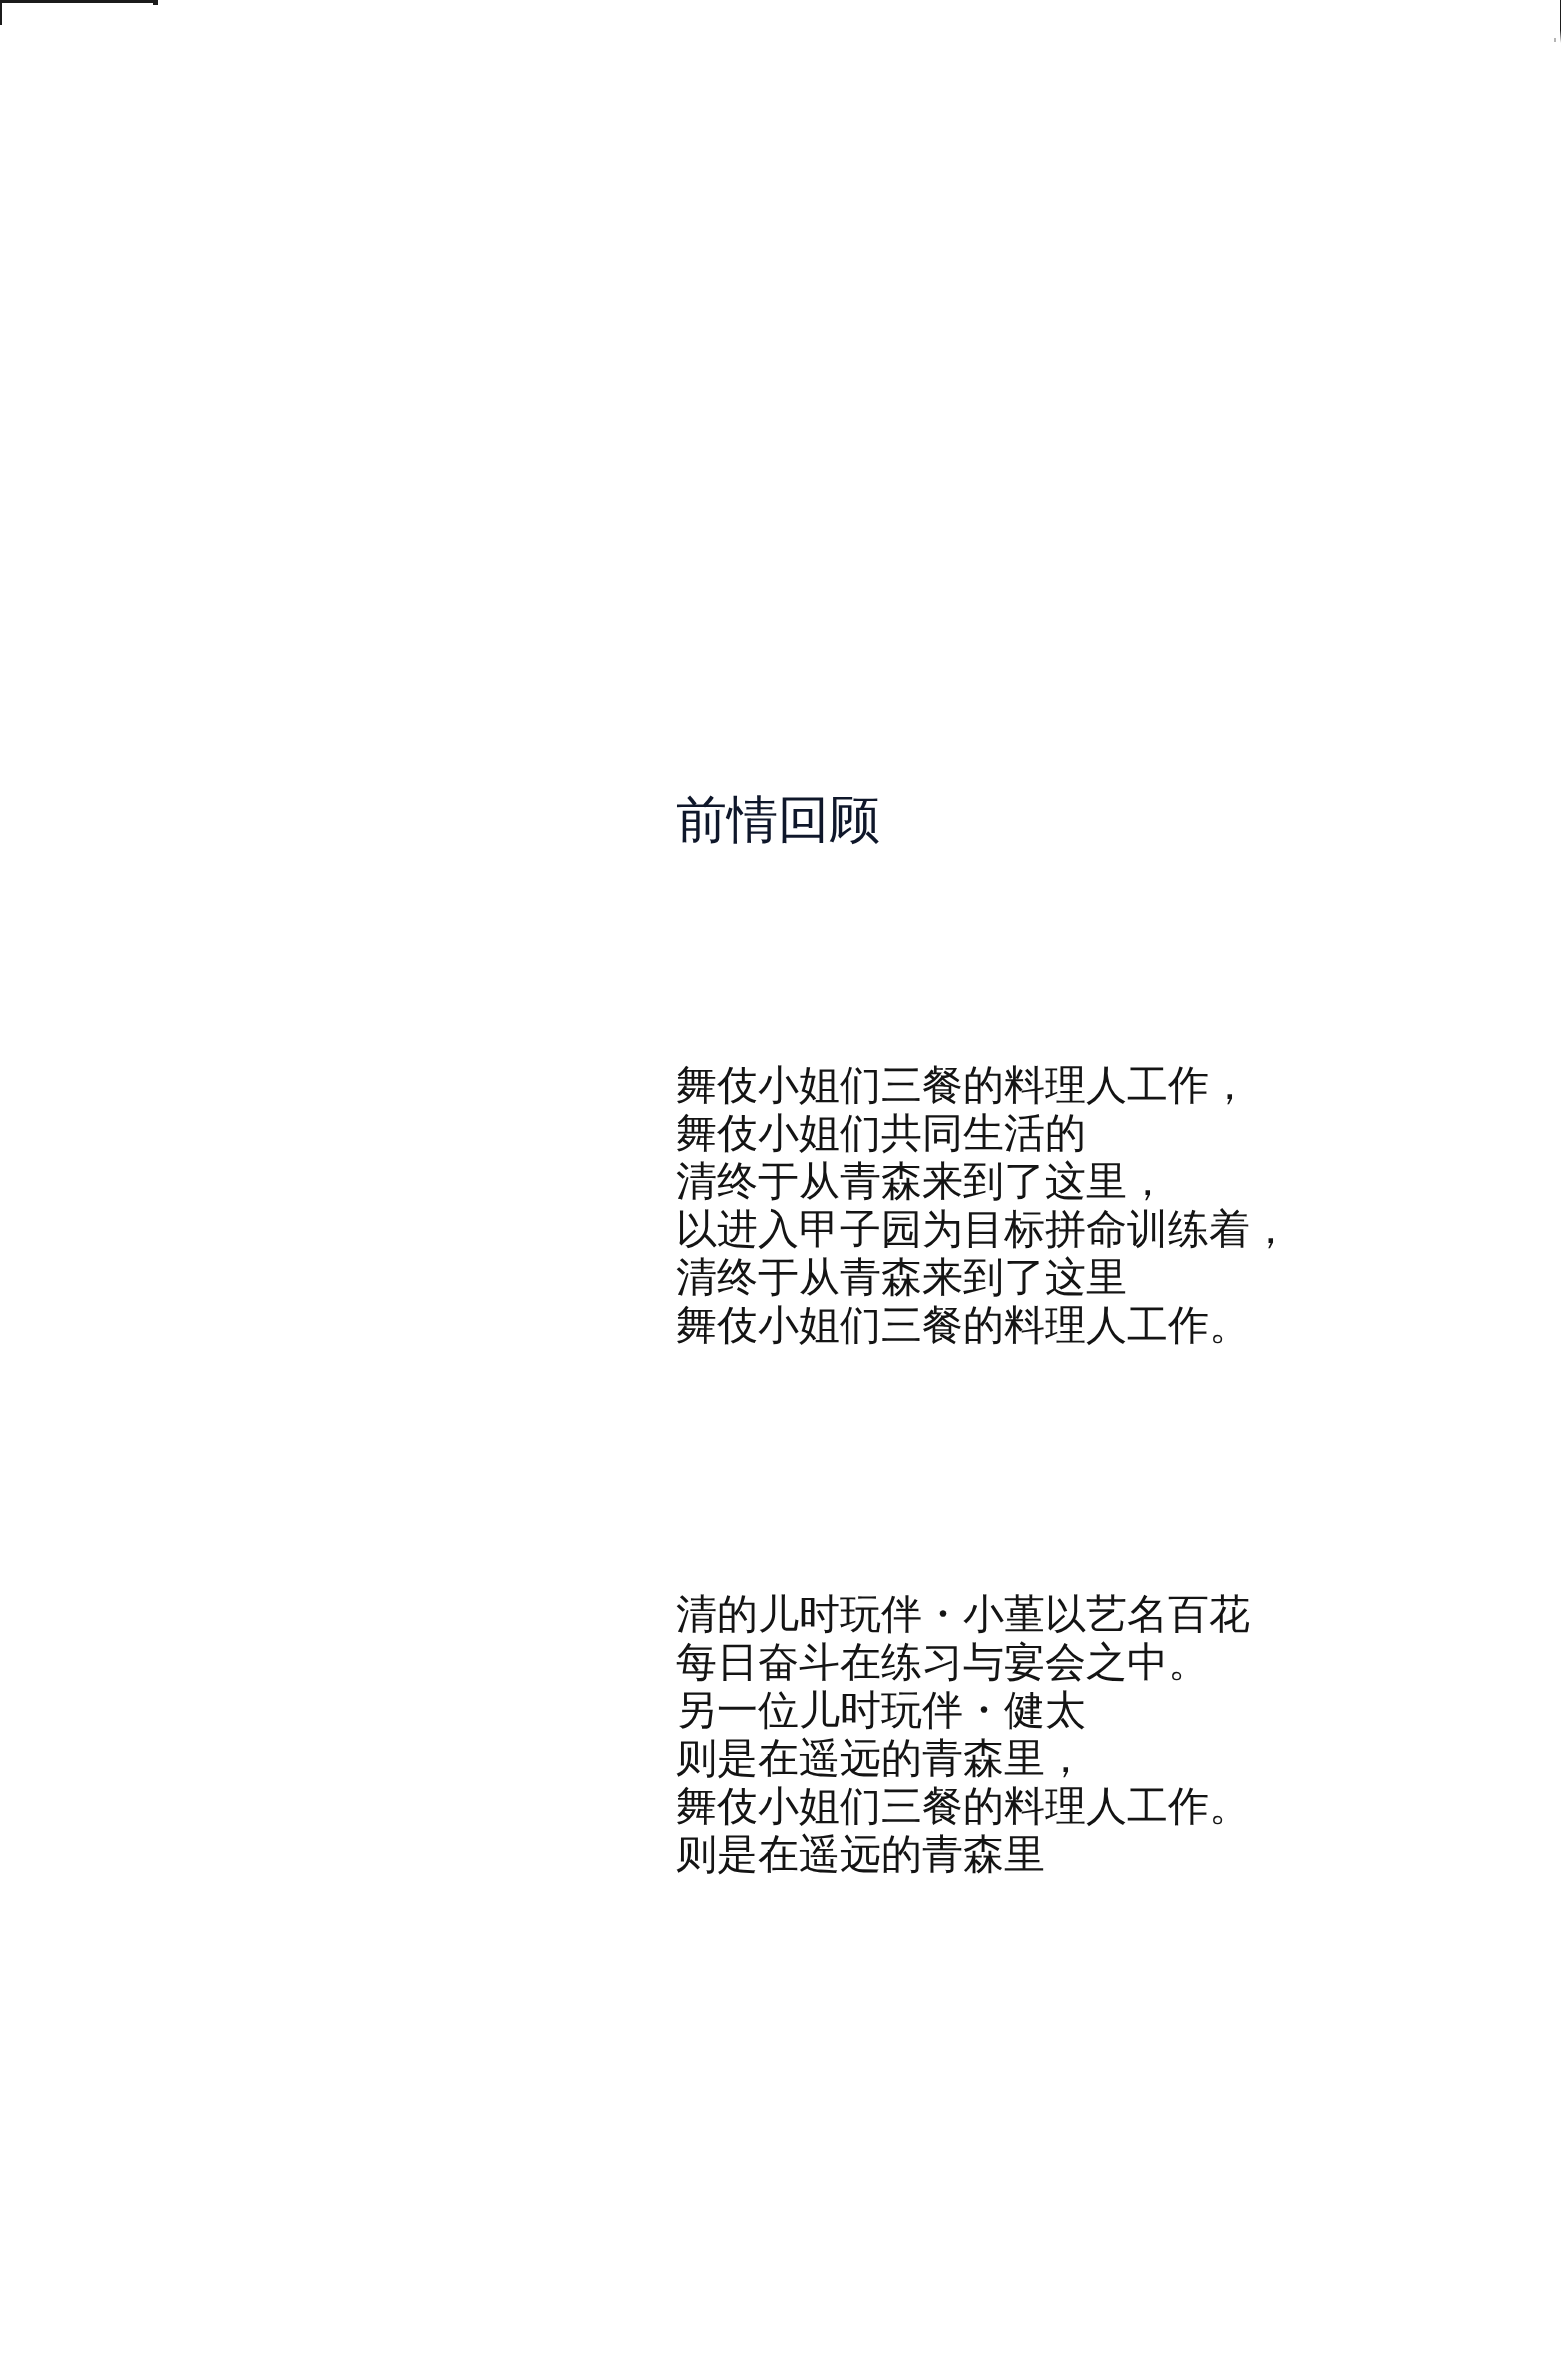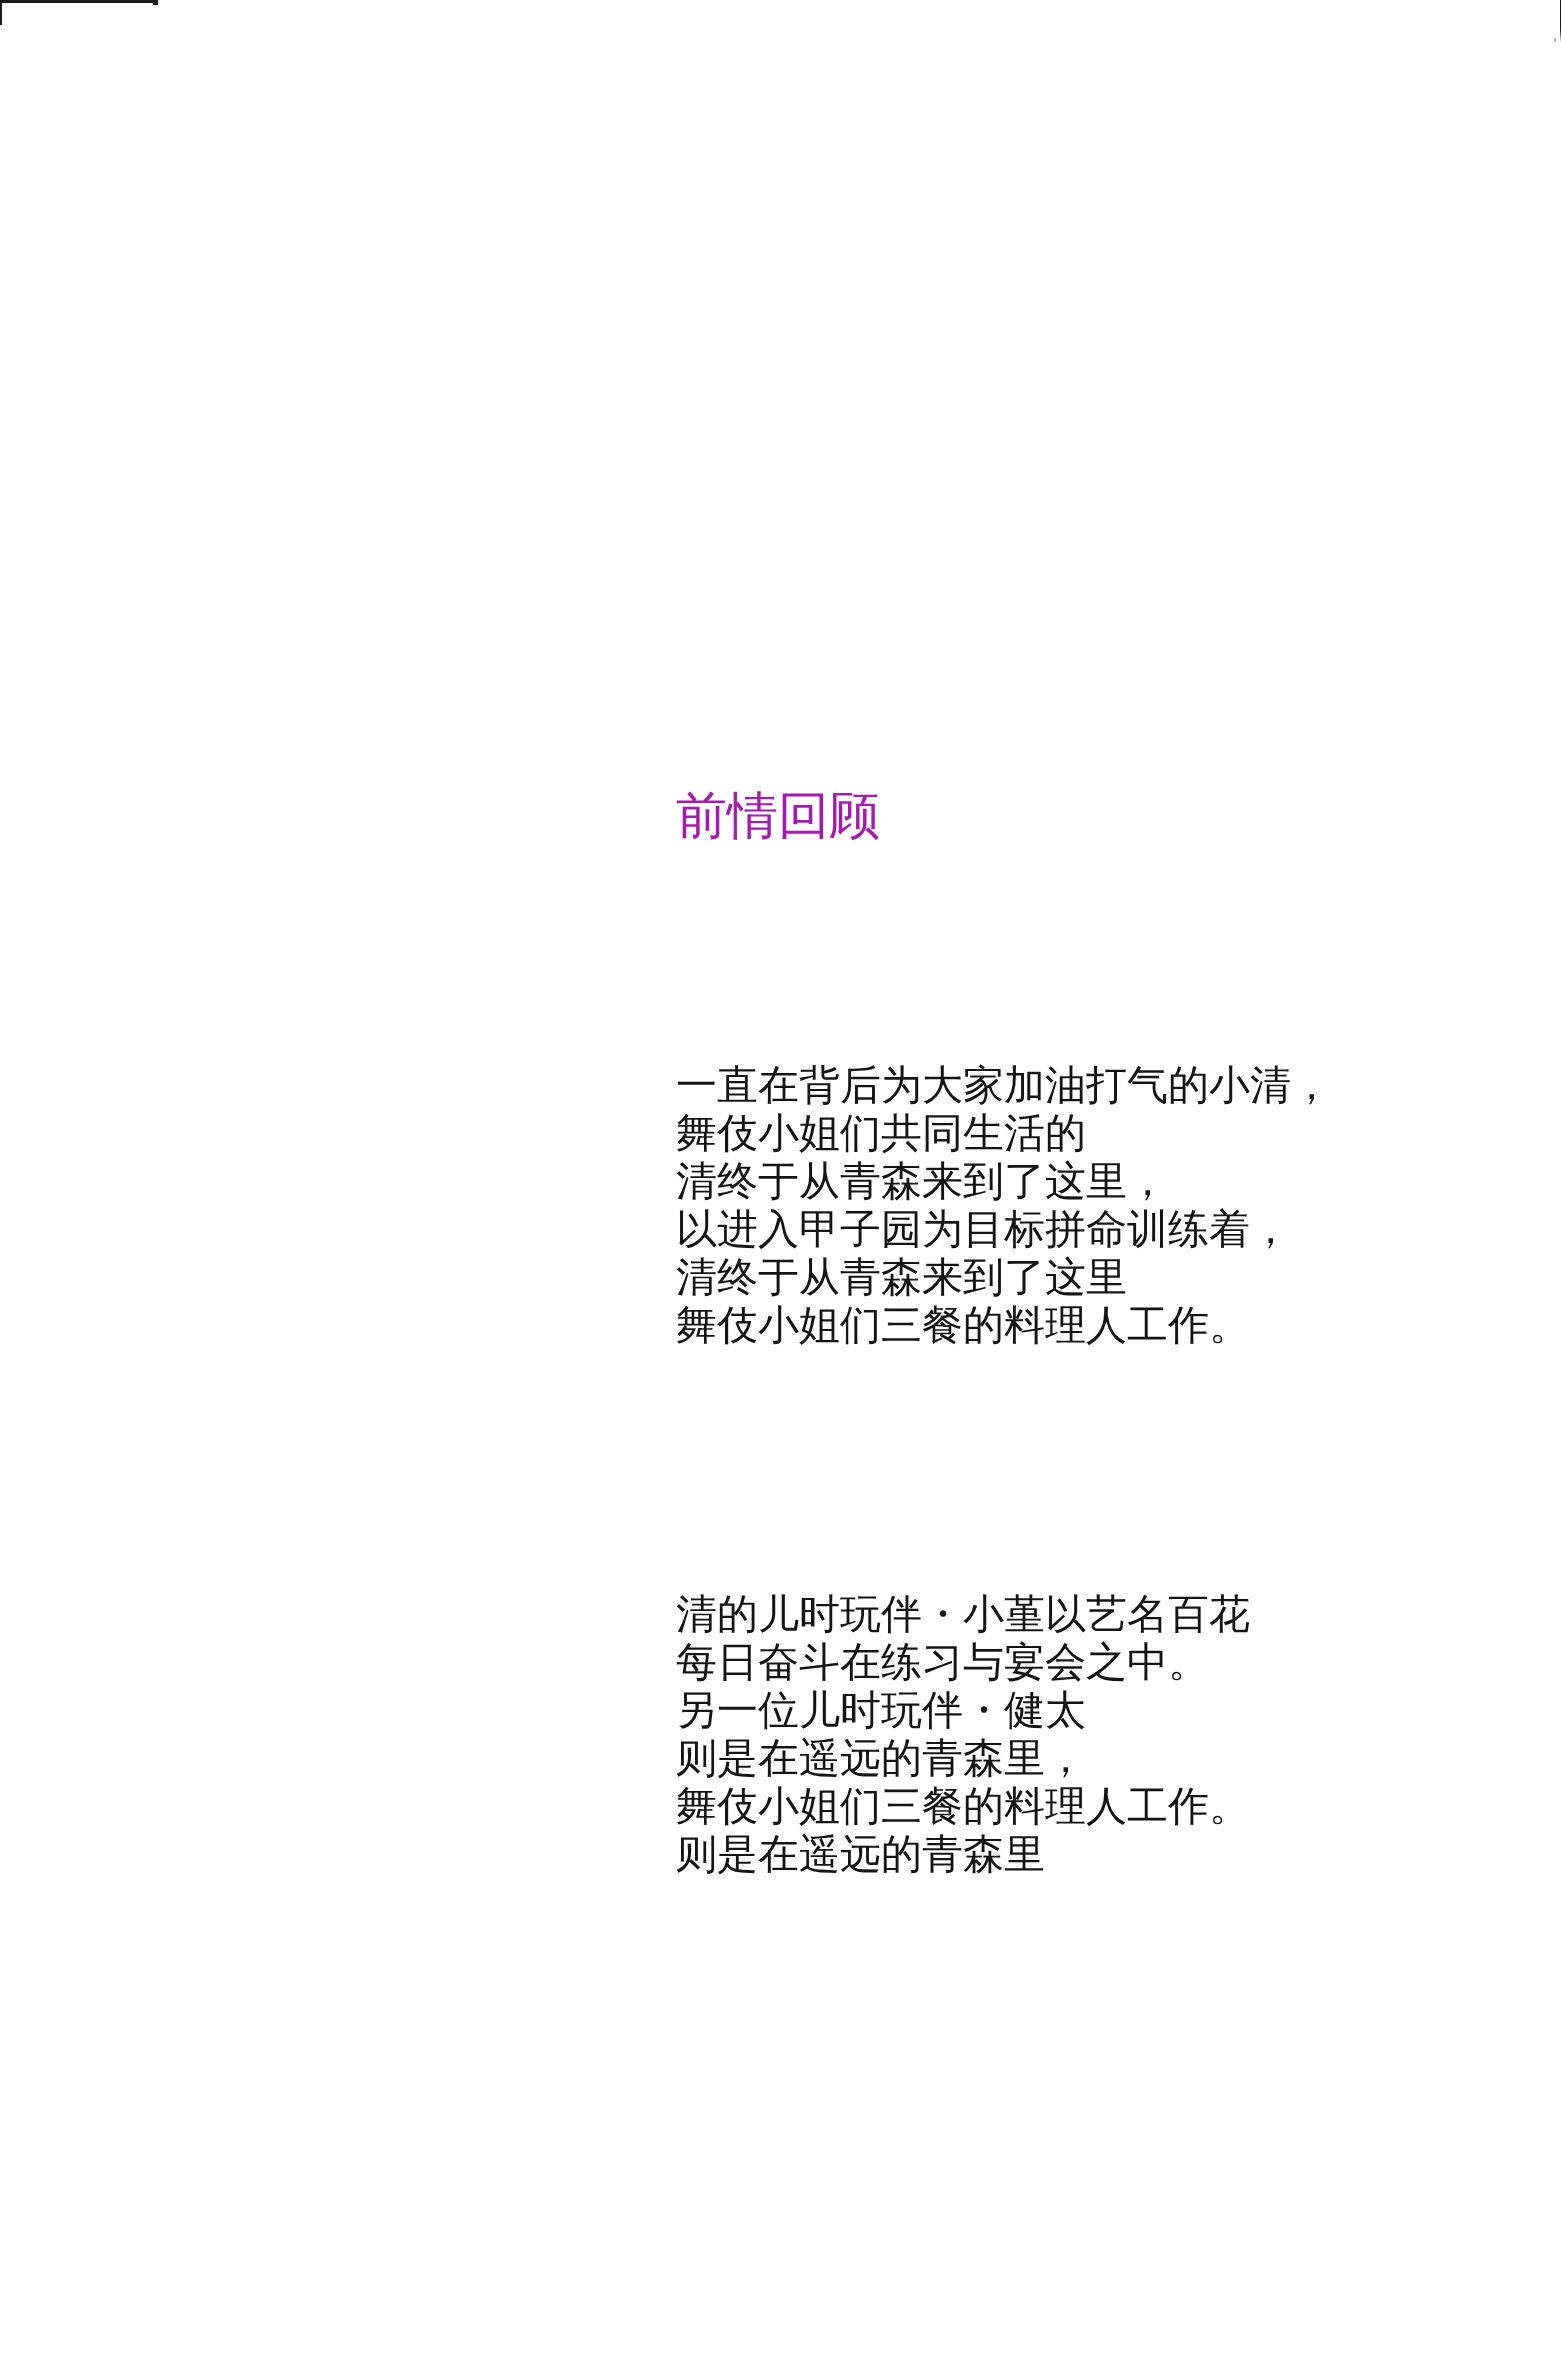--- a/index.html
+++ b/index.html
@@ -25,22 +25,21 @@
 
   .recap-heading {
     position: absolute;
     left: 676px;
     top: 794px;
     font-size: 51px;
     line-height: 51px;
     font-weight: 500;
     letter-spacing: 0;
     white-space: nowrap;
-    color: #a21caf;
-    font-family: Liberation Mono, monospace;
+    color: #0f172a;
   }
   .para {
     position: absolute;
     left: 676px;
     font-size: 41px;
     font-weight: 500;
     color: #141414;
   }
   .para .line {
     height: 48px;
@@ -57,21 +56,21 @@
 
   <div class="scan-mark scan-hbar-topleft"></div>
   <div class="scan-mark scan-hbar-tick"></div>
   <div class="scan-mark scan-vbar-left"></div>
   <div class="scan-mark scan-vbar-right"></div>
   <div class="scan-mark scan-speck-right"></div>
 
   <div class="recap-heading">前情回顾</div>
 
   <div class="para para-1">
-    <div class="line">一直在背后为大家加油打气的小清，</div>
+    <div class="line">舞伎小姐们三餐的料理人工作，</div>
     <div class="line">舞伎小姐们共同生活的</div>
     <div class="line">清终于从青森来到了这里，</div>
     <div class="line">以进入甲子园为目标拼命训练着，</div>
     <div class="line">清终于从青森来到了这里</div>
     <div class="line">舞伎小姐们三餐的料理人工作。</div>
   </div>
 
   <div class="para para-2">
     <div class="line">清的儿时玩伴・小堇以艺名百花</div>
     <div class="line">每日奋斗在练习与宴会之中。</div>

